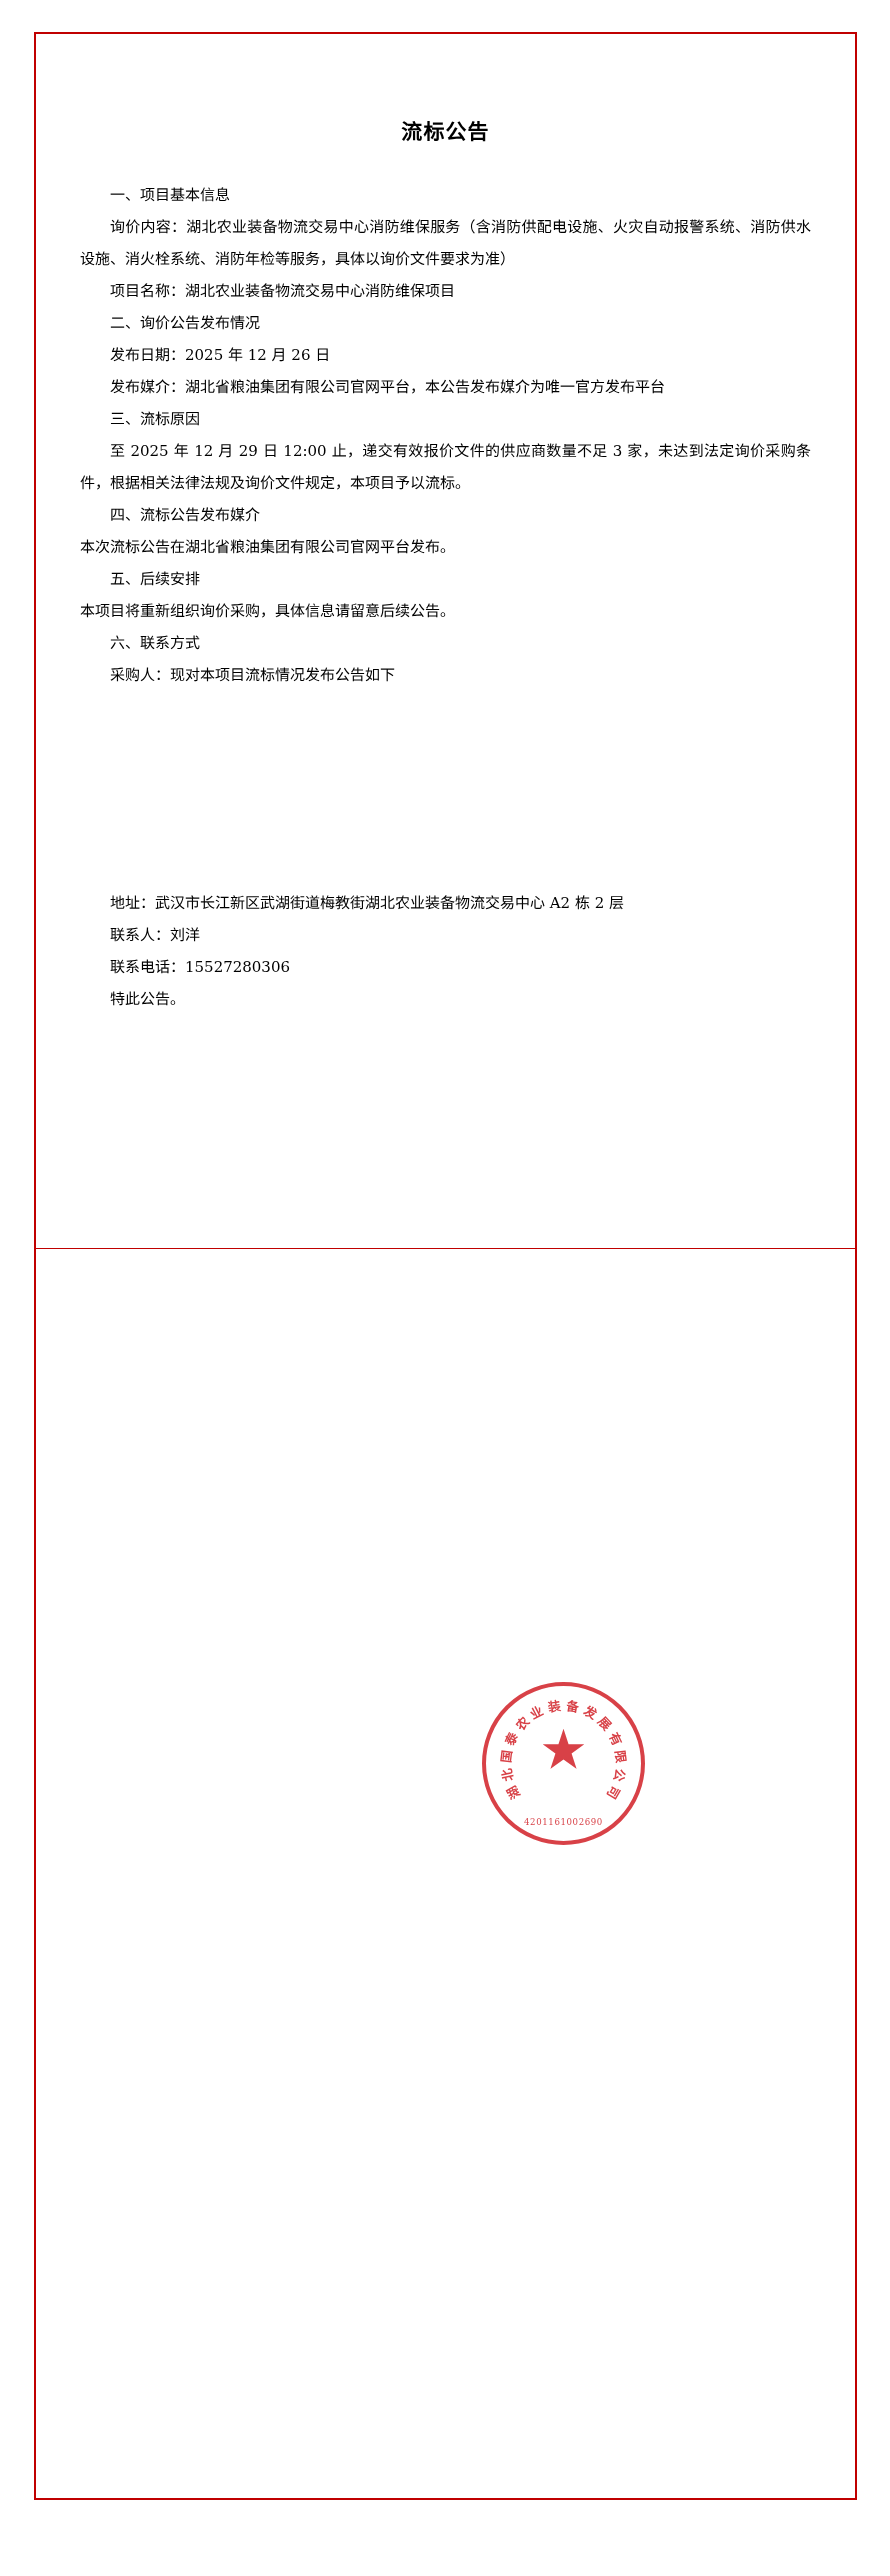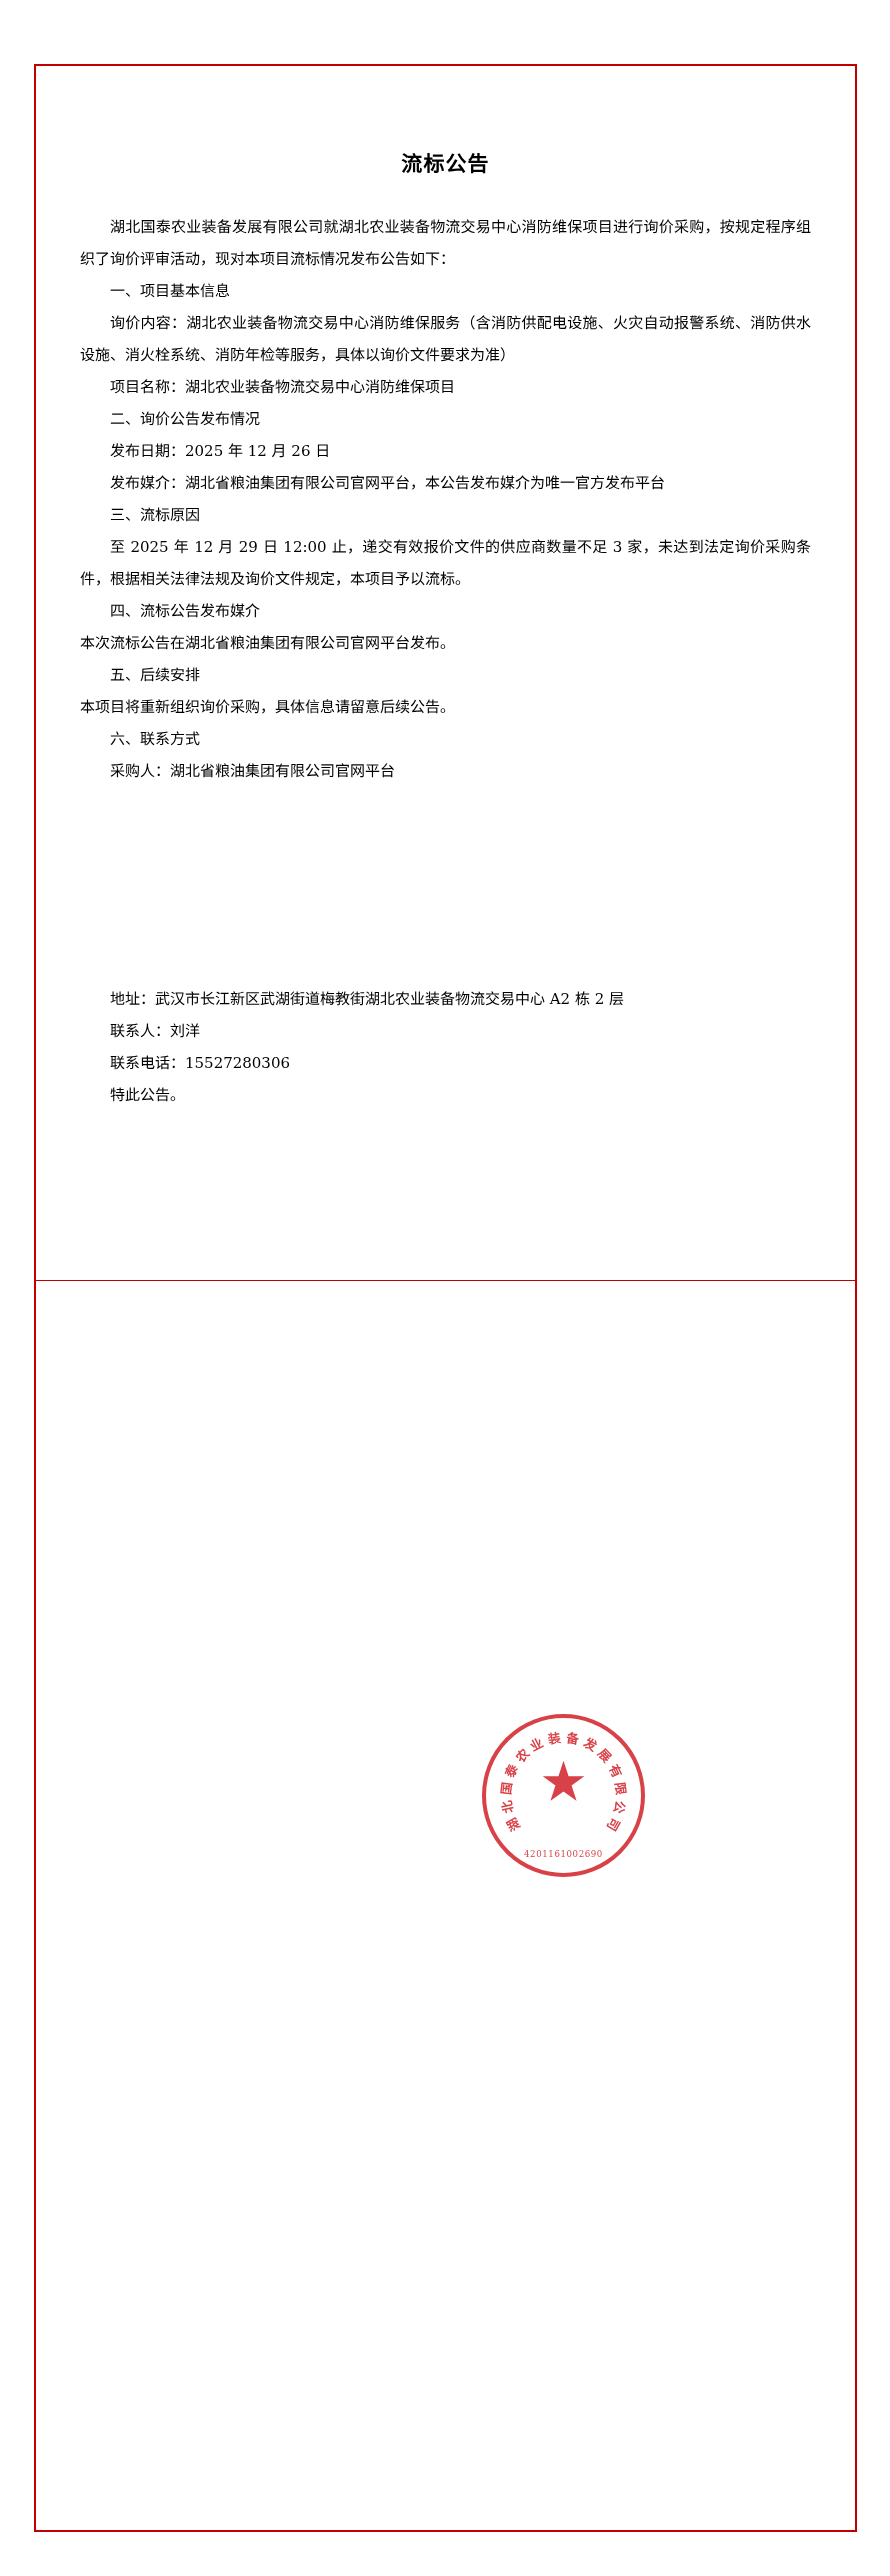--- a/index.html
+++ b/index.html
@@ -9,21 +9,20 @@
   }
   .page {
     position: relative;
     width: 891px;
     height: 2532px;
     background: #ffffff;
     box-sizing: border-box;
     font-family: "DejaVu Serif", "Liberation Serif", serif;
     color: #000000;
     overflow: hidden;
-    margin-top: 32px;
   }
   
   .frame-top, .frame-bottom {
     position: absolute;
     left: 34px;
     right: 34px;
     height: 1.7px;
     background: #c00000;
   }
   .frame-top { top: 32px; }
@@ -169,41 +168,40 @@
 
   <div class="frame-top"></div>
   <div class="frame-bottom"></div>
   <div class="frame-left"></div>
   <div class="frame-right"></div>
 
   <div class="content">
 
     <div class="doc-title">流标公告</div>
 
-    <p class="para">湖北国泰农业装备发展有限公司就湖北农业装备物流交易中心消防维保项目进行询价采购，按规定程序组织了询价评审活动，现对本项目流标情况发布公告如下：</p>
 
     <h2 class="section">一、项目基本信息</h2>
     <p class="para">询价内容：湖北农业装备物流交易中心消防维保服务（含消防供配电设施、火灾自动报警系统、消防供水设施、消火栓系统、消防年检等服务，具体以询价文件要求为准）</p>
     <p class="para">项目名称：湖北农业装备物流交易中心消防维保项目</p>
 
     <h2 class="section">二、询价公告发布情况</h2>
     <p class="para">发布日期：2025 年 12 月 26 日</p>
     <p class="para">发布媒介：湖北省粮油集团有限公司官网平台，本公告发布媒介为唯一官方发布平台</p>
 
     <h2 class="section">三、流标原因</h2>
     <p class="para">至 2025 年 12 月 29 日 12:00 止，递交有效报价文件的供应商数量不足 3 家，未达到法定询价采购条件，根据相关法律法规及询价文件规定，本项目予以流标。</p>
 
     <h2 class="section">四、流标公告发布媒介</h2>
     <p class="para-noindent">本次流标公告在湖北省粮油集团有限公司官网平台发布。</p>
 
     <h2 class="section">五、后续安排</h2>
     <p class="para-noindent">本项目将重新组织询价采购，具体信息请留意后续公告。</p>
 
     <h2 class="section">六、联系方式</h2>
-    <p class="para">采购人：湖北省粮油集团有限公司官网平台</p>
+    <p class="para">采购人：现对本项目流标情况发布公告如下</p>
 
     <div class="spacer-gap"></div>
     <div class="spacer-gap"></div>
 
     <p class="para">地址：武汉市长江新区武湖街道梅教街湖北农业装备物流交易中心 A2 栋 2 层</p>
     <p class="para">联系人：刘洋</p>
     <p class="para">联系电话：15527280306</p>
     <p class="para">特此公告。</p>
 
 

